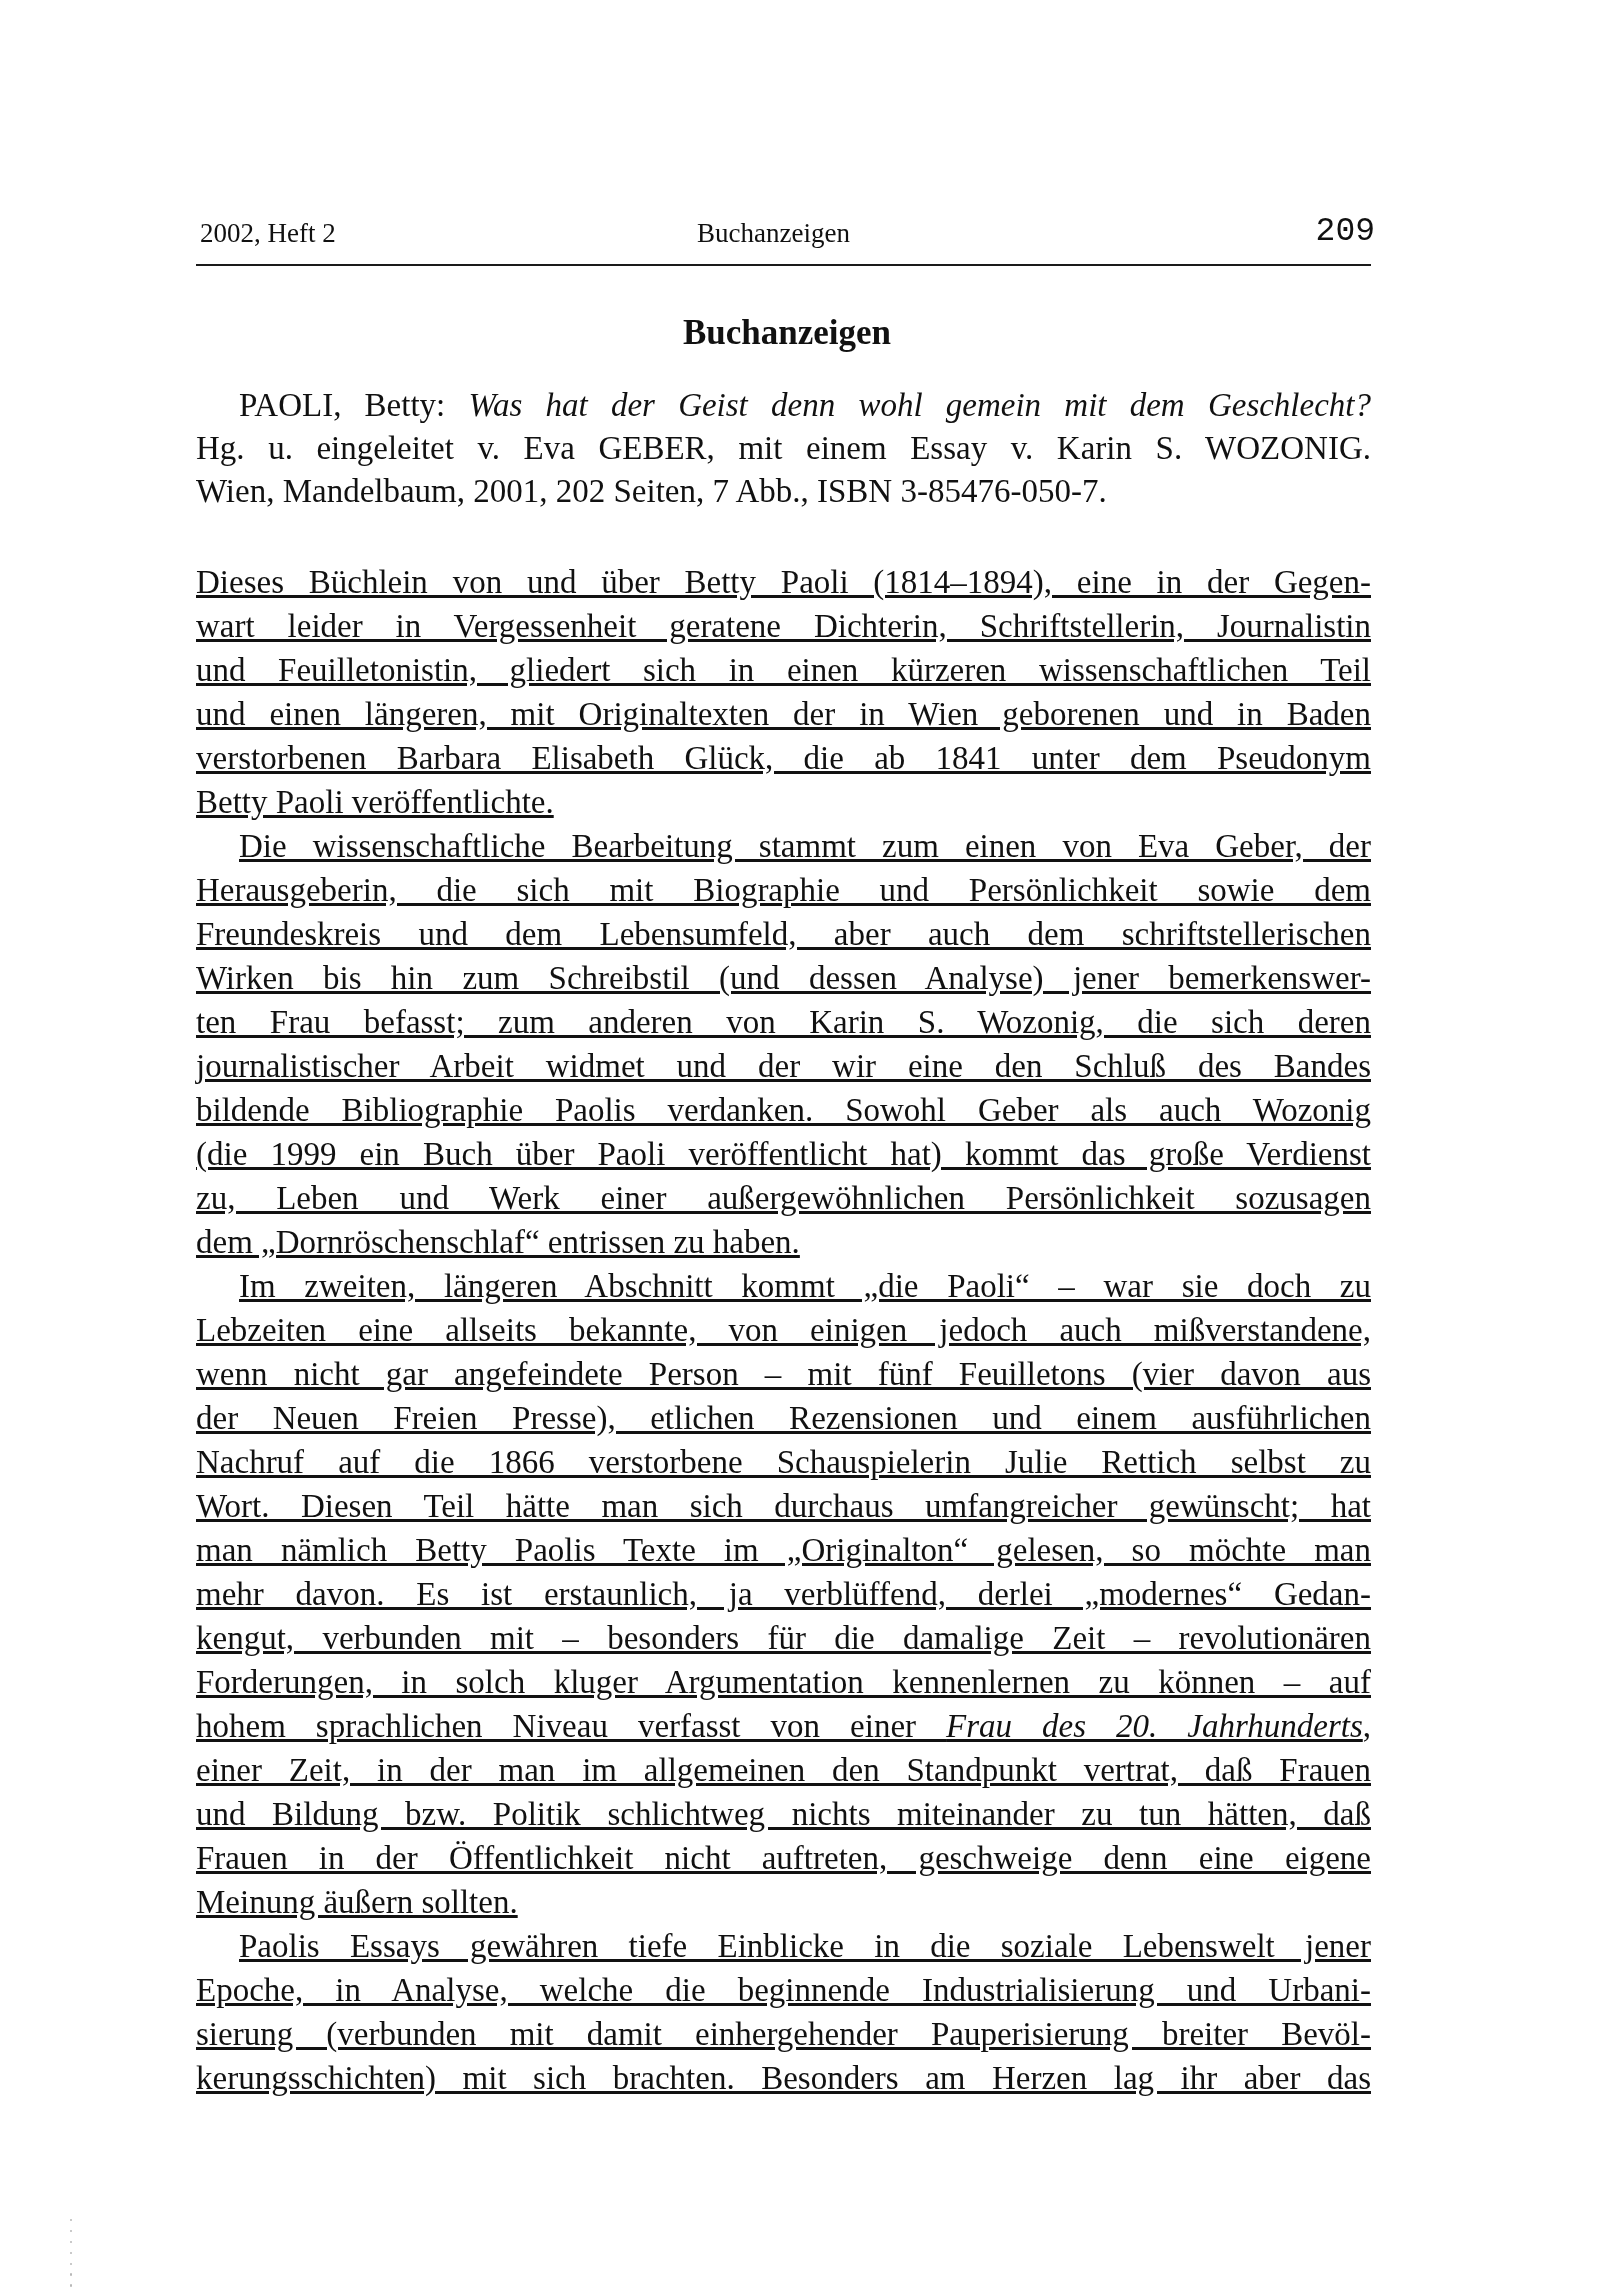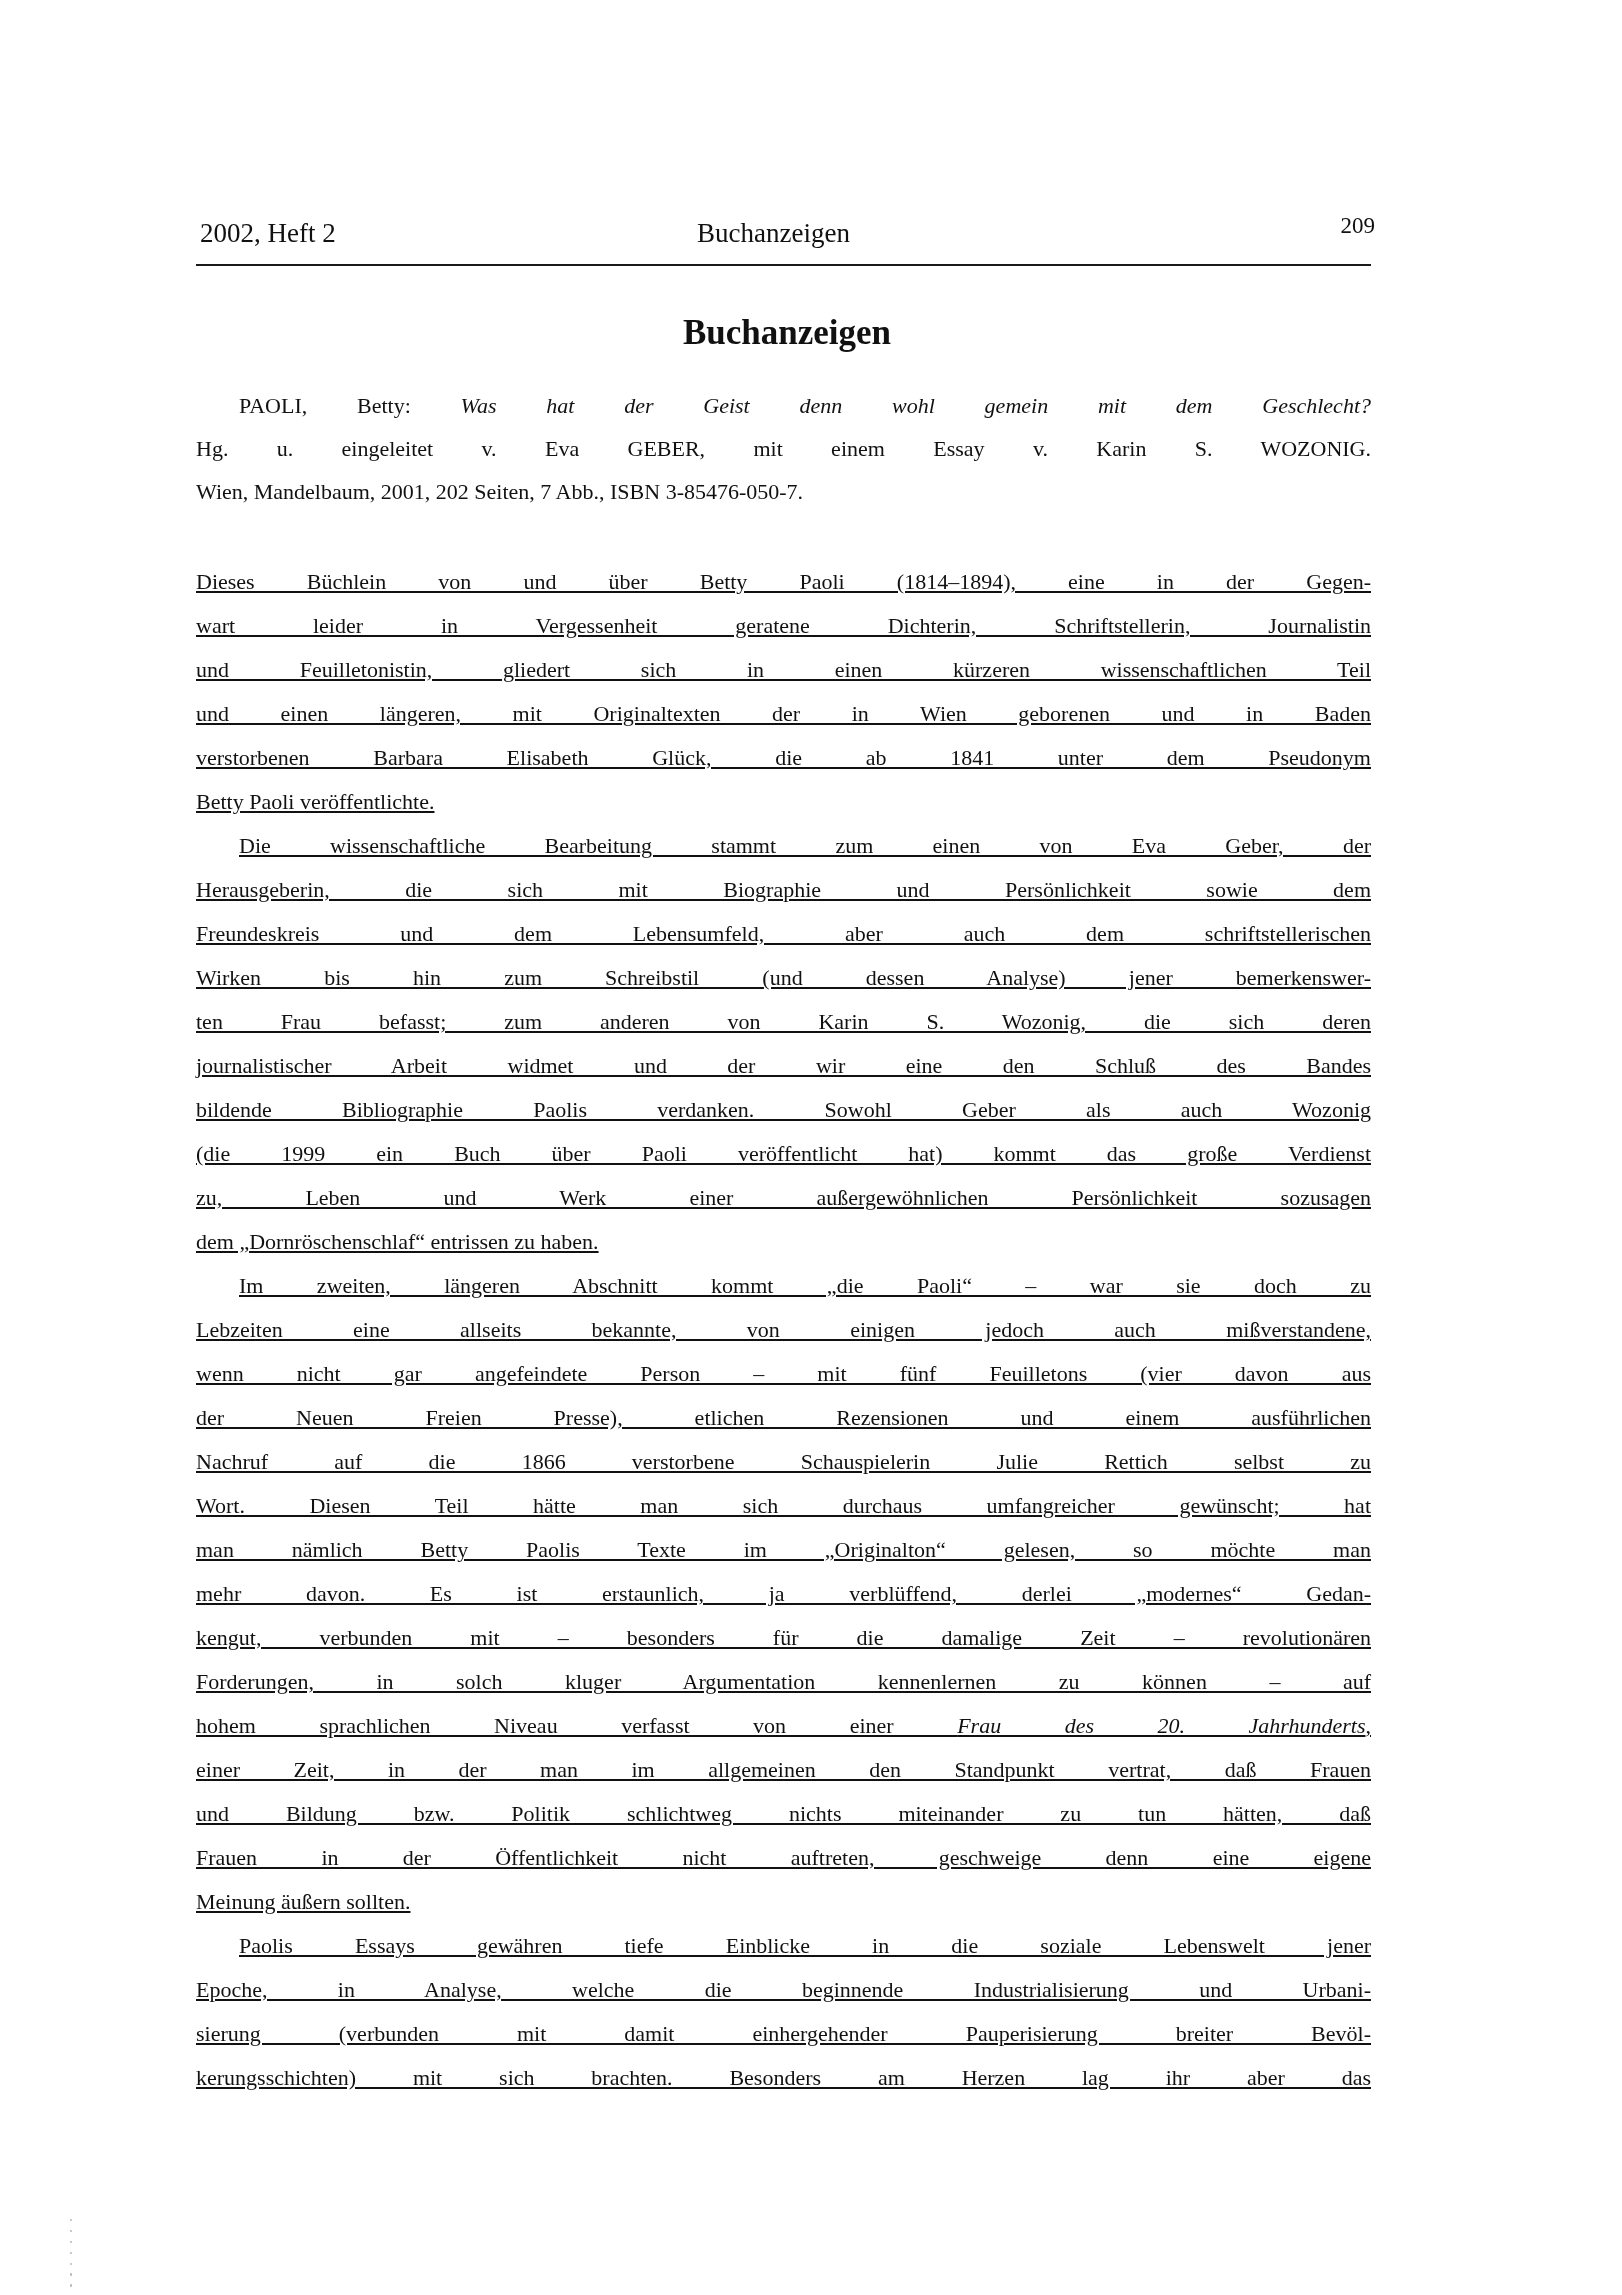--- a/index.html
+++ b/index.html
@@ -3,30 +3,30 @@
 <meta charset="utf-8">
 <style>
   html, body { margin: 0; padding: 0; background: #ffffff; }
   body { width: 1622px; height: 2295px; position: relative; overflow: hidden;
          font-family: "Liberation Serif", "DejaVu Serif", serif; color: #111111; }
   .page { position: absolute; left: 0; top: 0; width: 1622px; height: 2295px; }
 
   .running-head { position: absolute; left: 200px; top: 213px; width: 1175px; height: 41px; }
   .rh-left { position: absolute; left: 0; top: 4.9px; font-size: 27px; }
   .rh-center { position: absolute; left: 497px; top: 4.9px; font-size: 27px; }
-  .rh-right { position: absolute; right: 0; top: 0; font-size: 23px; }
+  .rh-right { position: absolute; right: 0; top: 0; font-size: 33px; font-family: Liberation Mono, monospace; }
   .head-rule { position: absolute; left: 196px; top: 264px; width: 1175px; height: 2.4px; background: #1a1a1a; }
 
   .section-title { position: absolute; left: 0; width: 1622px; top: 313px; text-align: center;
                    font-size: 35px; font-weight: bold; margin-left: -24px; }
 
   .citation { position: absolute; left: 196px; top: 384px; width: 1175px; }
   .body { position: absolute; left: 196px; top: 560px; width: 1175px; text-decoration: underline; }
 
-  .line { display: block; height: 44px; line-height: 44px; font-size: 22px;
+  .line { display: block; height: 44px; line-height: 44px; font-size: 33px;
           text-align: justify; text-align-last: justify; white-space: nowrap; overflow: visible; }
   .line.last { text-align: right; text-align-last: left; }
   .line.indent { padding-left: 43px; }
   .cit .line { height: 43px; line-height: 43px; }
   em, .it { font-style: italic; }
 
   .margin-dots { position: absolute; left: 70px; top: 2219px; width: 3.2px; height: 73px; }
   .margin-dots span { display: block; width: 2.4px; height: 2.4px; border-radius: 50%;
                       background: #b8b8b8; margin-bottom: 8.5px; }
 </style>

